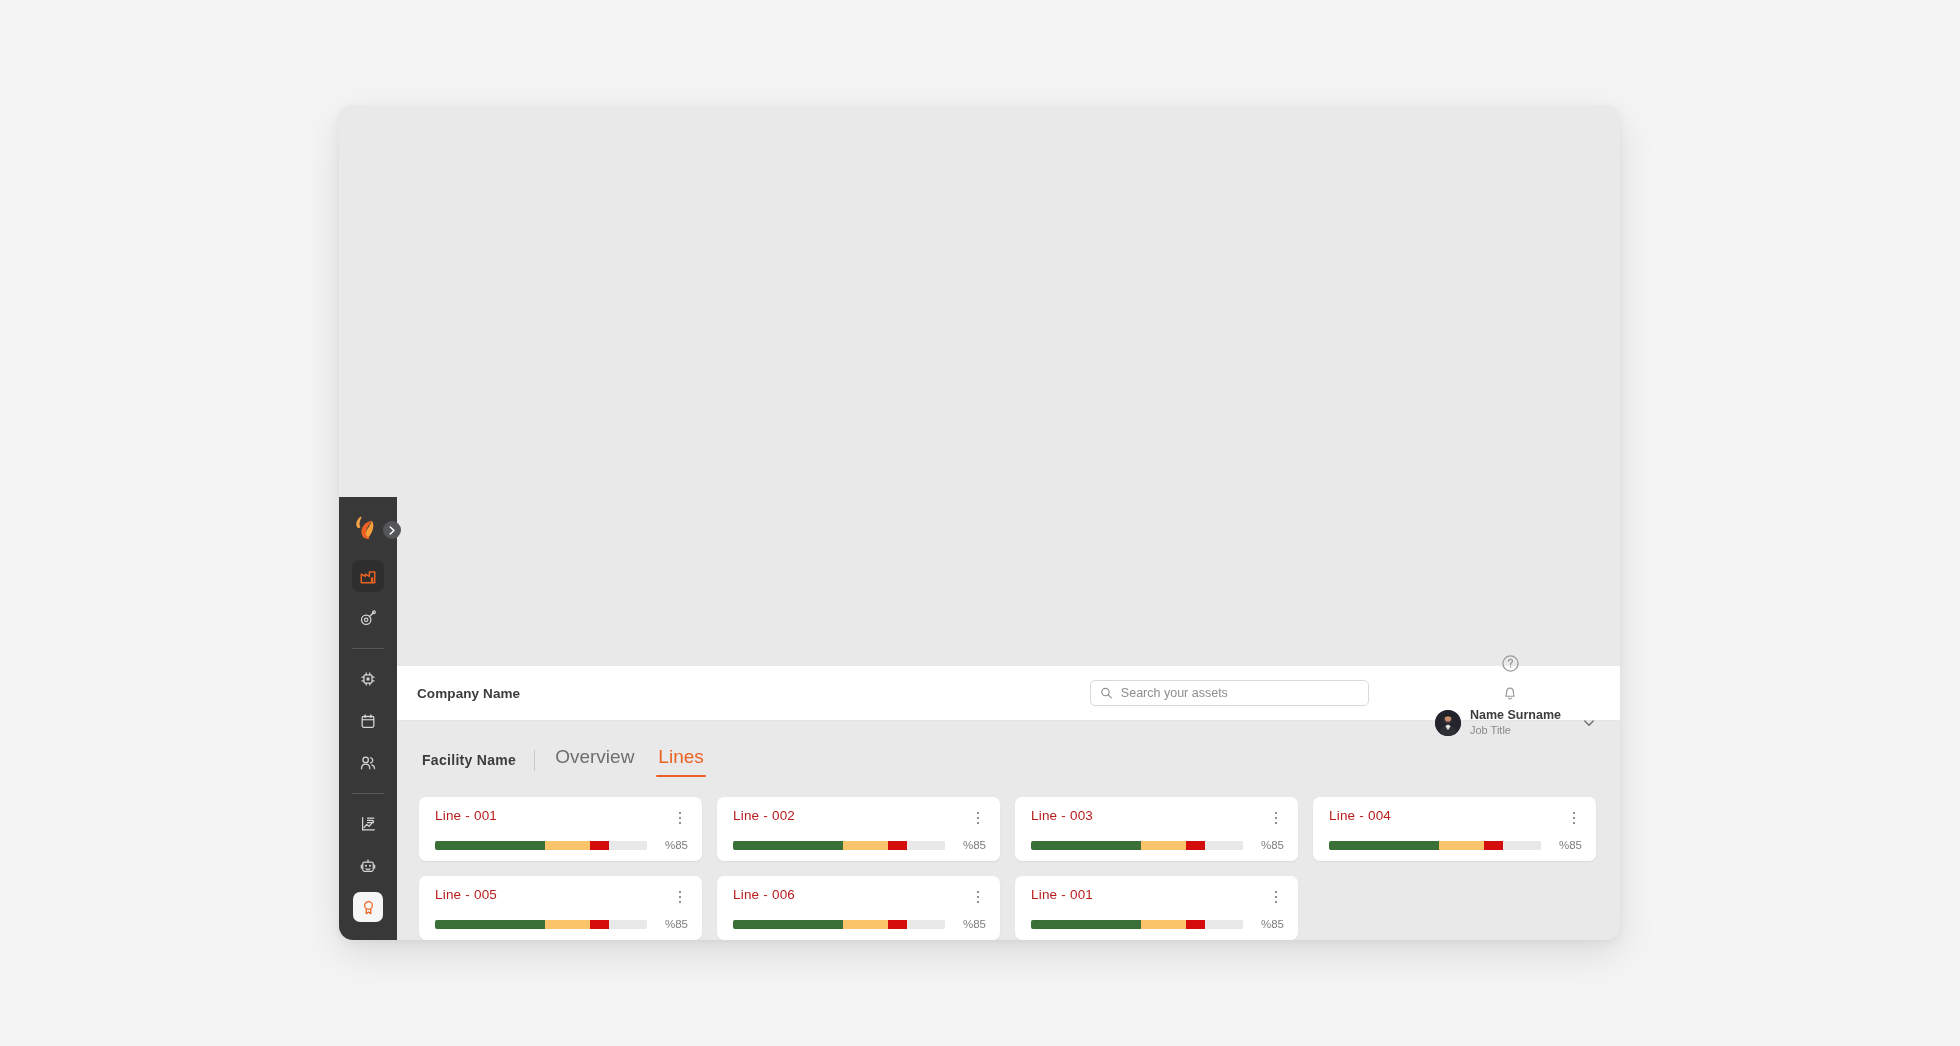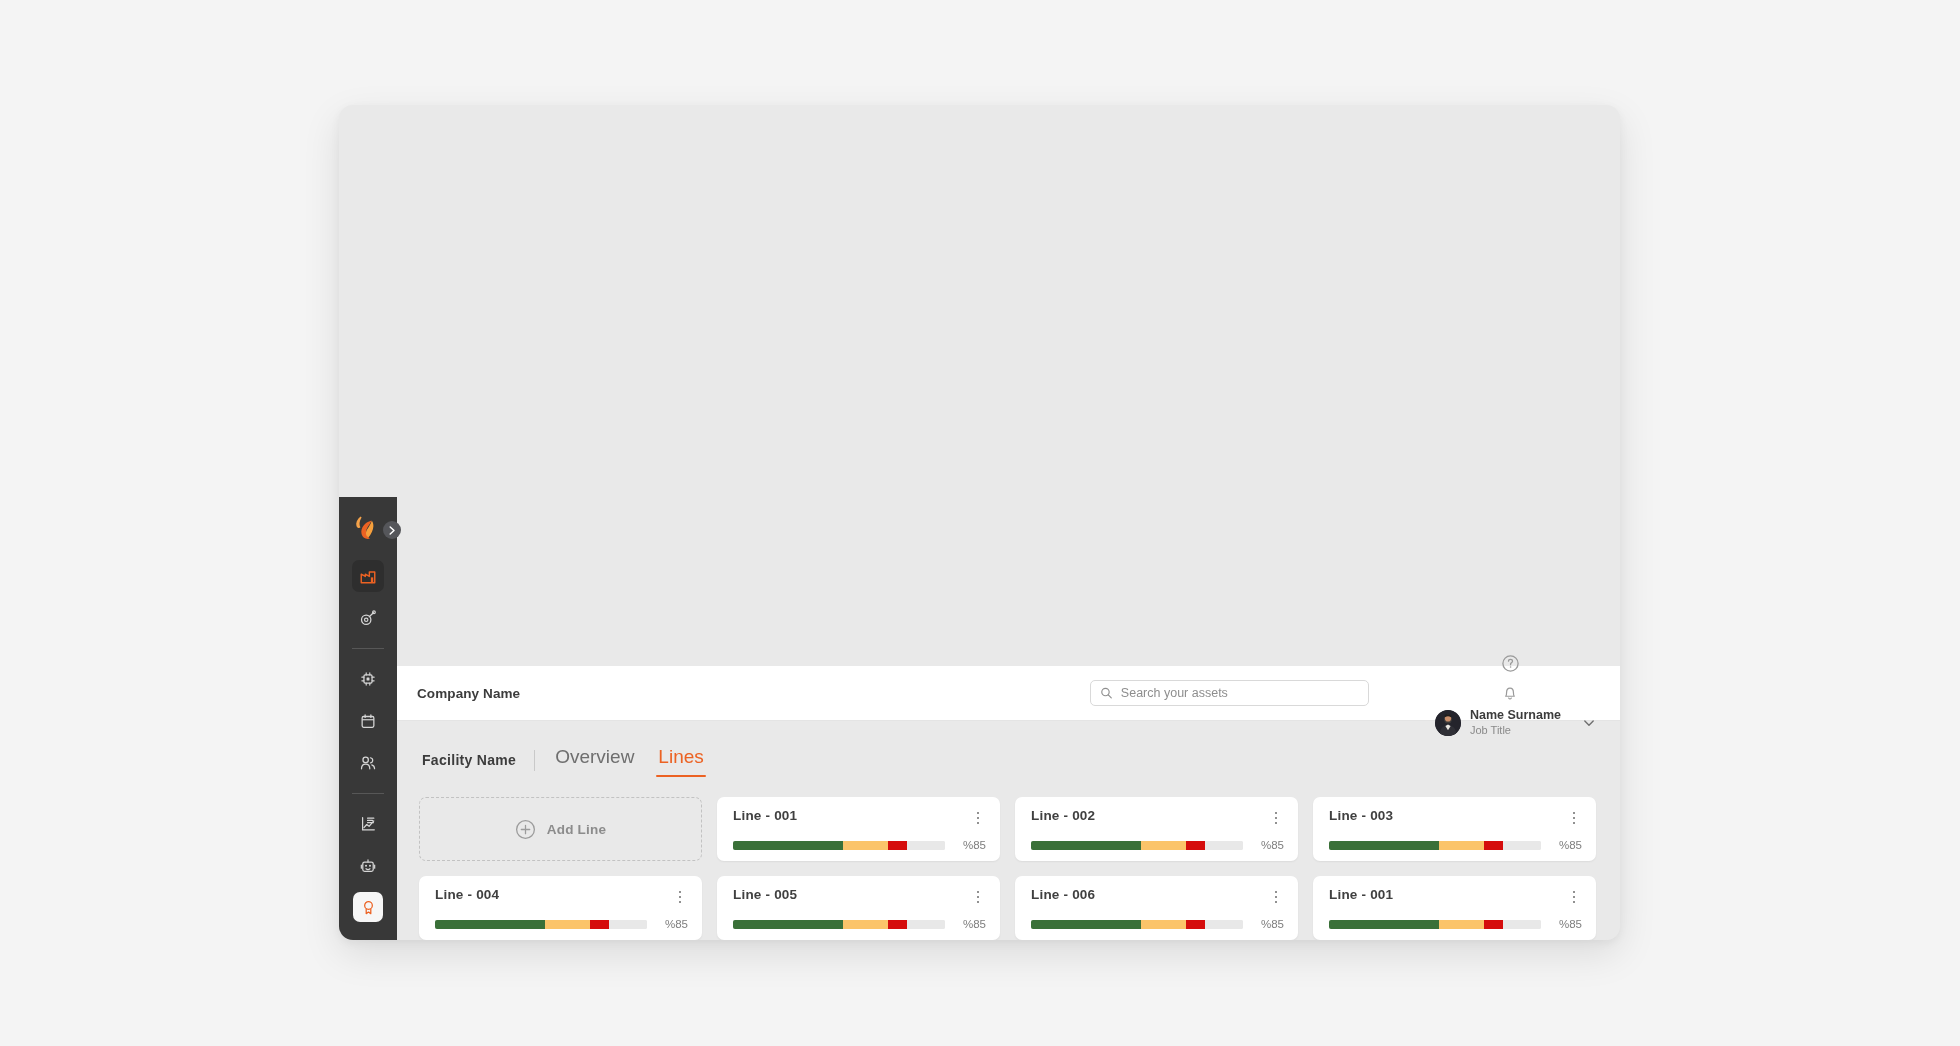--- a/index.html
+++ b/index.html
@@ -250,22 +250,22 @@
     position: relative;
   }
 
   .card-head {
     display: flex;
     align-items: flex-start;
     justify-content: space-between;
   }
   .card-title {
     font-size: 13.5px;
-    font-weight: bold;
-    color: #404040;
+    font-weight: normal;
+    color: #b91c1c;
     letter-spacing: 0.2px;
   }
   .kebab {
     width: 16px; height: 18px;
     display: flex; flex-direction: column;
     align-items: center; justify-content: center;
     gap: 2.5px;
     cursor: pointer;
     margin-top: 1px;
   }
@@ -478,27 +478,20 @@
 
       <div class="page-head">
         <div class="facility-title">Facility  Name</div>
         <div class="head-sep"></div>
         <div class="tab">Overview</div>
         <div class="tab active">Lines</div>
       </div>
 
       <div class="grid">
 
-        <div class="add-card">
-          <svg width="21" height="21" viewBox="0 0 22 22">
-            <circle cx="11" cy="11" r="9.3" fill="none" stroke="#9c9c9c" stroke-width="1.35"></circle>
-            <path d="M11 6.6 L11 15.4 M6.6 11 L15.4 11" stroke="#9c9c9c" stroke-width="1.35" stroke-linecap="round"></path>
-          </svg>
-          <div class="add-label">Add Line</div>
-        </div>
 
       <div class="card">
             <div class="card-head">
               <div class="card-title">Line - 001</div>
               <div class="kebab">
                 <i></i>
                 <i></i>
                 <i></i>
               </div>
             </div>

